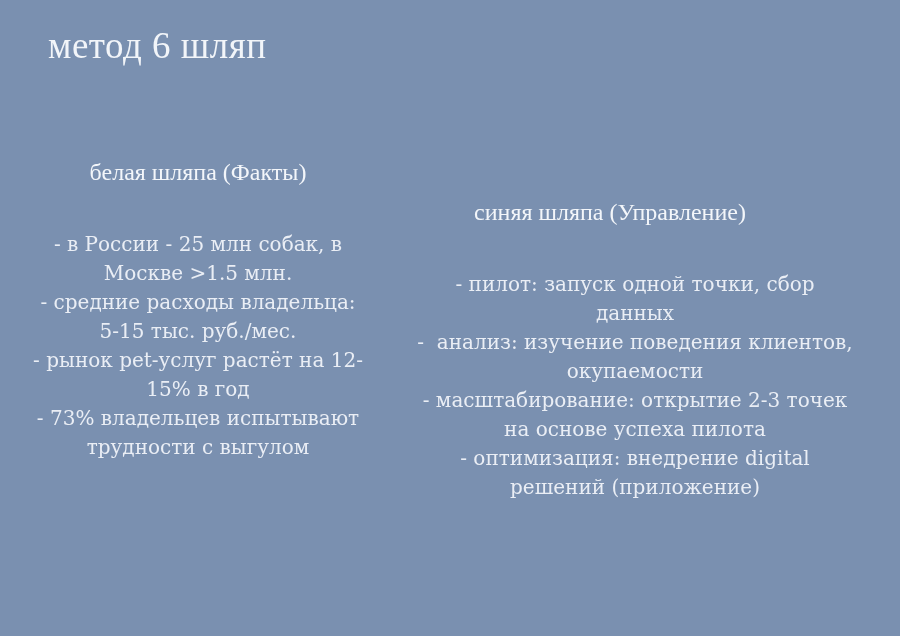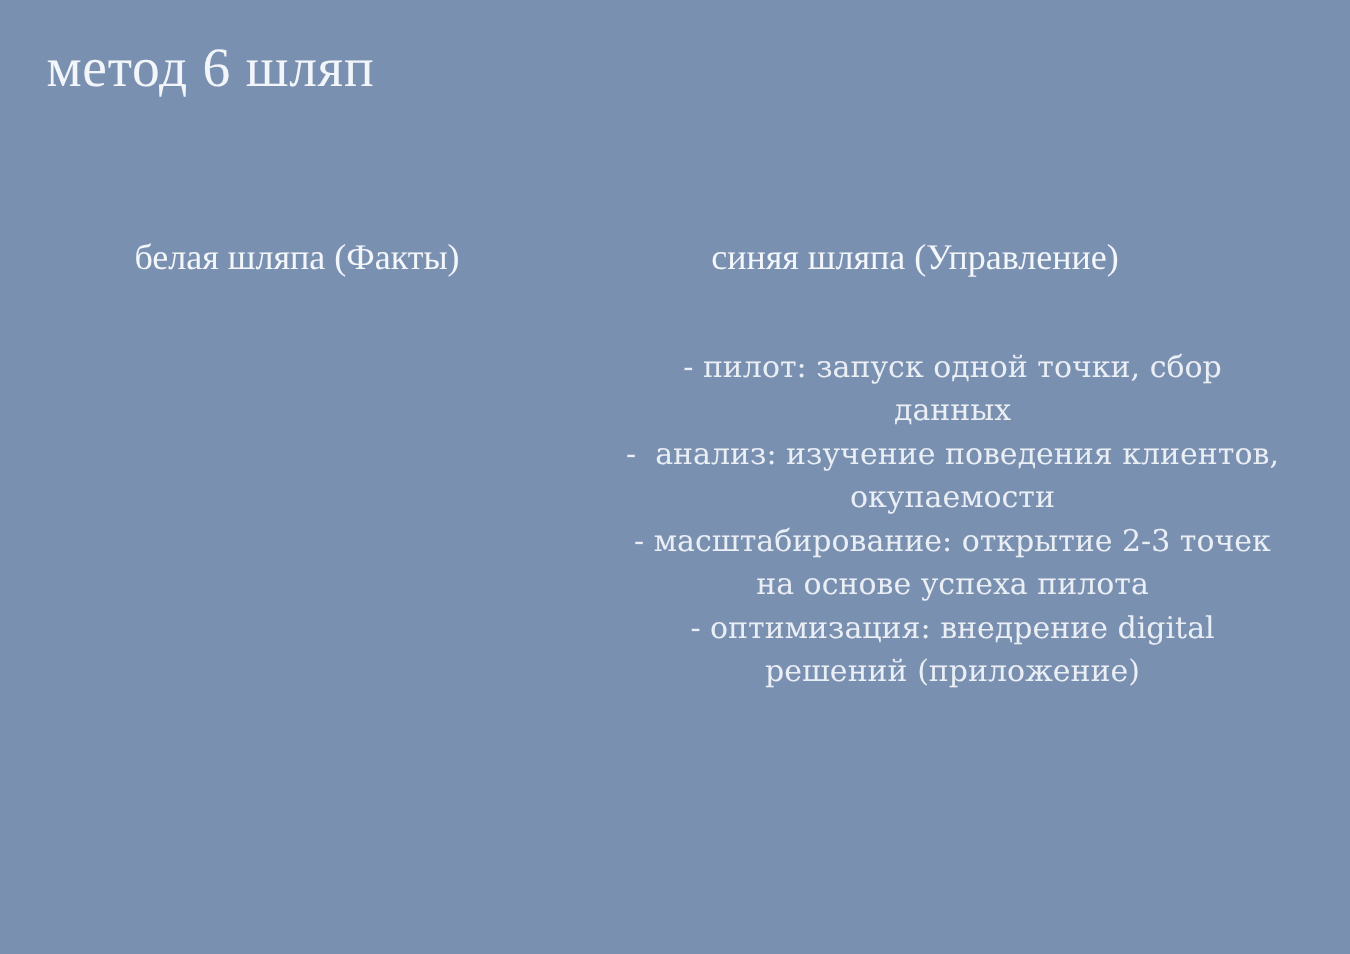--- a/index.html
+++ b/index.html
@@ -9,21 +9,21 @@
   .slide {
     position: relative;
     width: 900px;
     height: 636px;
     background: #7a90b0;
     overflow: hidden;
     font-family: "Liberation Serif", "DejaVu Serif", serif;
   }
   .title {
     position: absolute;
-    left: 31px;
+    left: 48px;
     top: 24px;
     margin: 0;
     font-size: 37px;
     font-weight: 400;
     line-height: 44px;
     letter-spacing: 0.5px;
     color: #f2f5f9;
     font-family: "Liberation Serif", "DejaVu Serif", serif;
   }
   .col {
@@ -37,39 +37,48 @@
   .col-heading {
     margin: 0;
     font-size: 24px;
     font-weight: 400;
     line-height: 40px;
     color: #f3f6fa;
     font-family: "Liberation Serif", "DejaVu Serif", serif;
   }
   .col.right .col-heading {
     transform: translateX(-25px);
+    margin-top: 40px;
   }
   .col-body {
     margin-top: 38px;
     font-size: 20px;
     line-height: 29px;
     white-space: pre-wrap;
     color: #eaeef5;
     font-family: "DejaVu Serif", "Liberation Serif", serif;
   }
 </style>
 </head>
 <body>
 
 <div class="slide">
 
   <h1 class="title">метод 6 шляп</h1>
 
   <section class="col left">
     <h2 class="col-heading">белая шляпа (Факты)</h2>
+    <div class="col-body">- в России - 25 млн собак, в
+Москве &gt;1.5 млн.
+- средние расходы владельца:
+5-15 тыс. руб./мес.
+- рынок pet-услуг растёт на 12-
+15% в год
+- 73% владельцев испытывают
+трудности с выгулом</div>
   </section>
 
   <section class="col right">
     <h2 class="col-heading">синяя шляпа (Управление)</h2>
     <div class="col-body">- пилот: запуск одной точки, сбор
 данных
 -  анализ: изучение поведения клиентов,
 окупаемости
 - масштабирование: открытие 2-3 точек
 на основе успеха пилота

